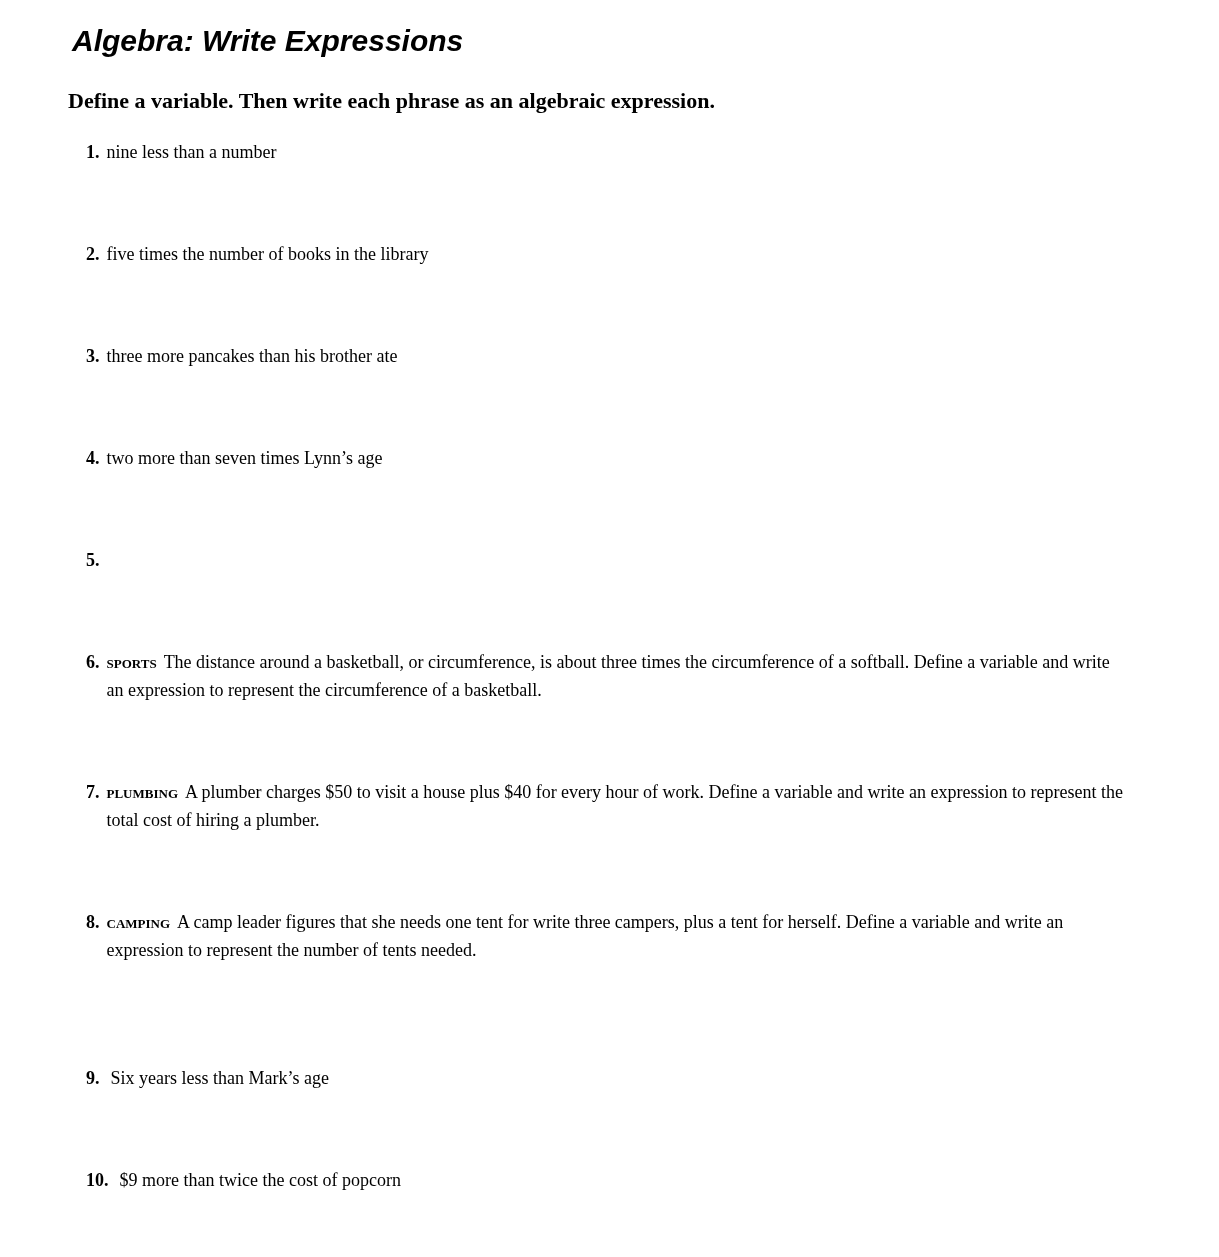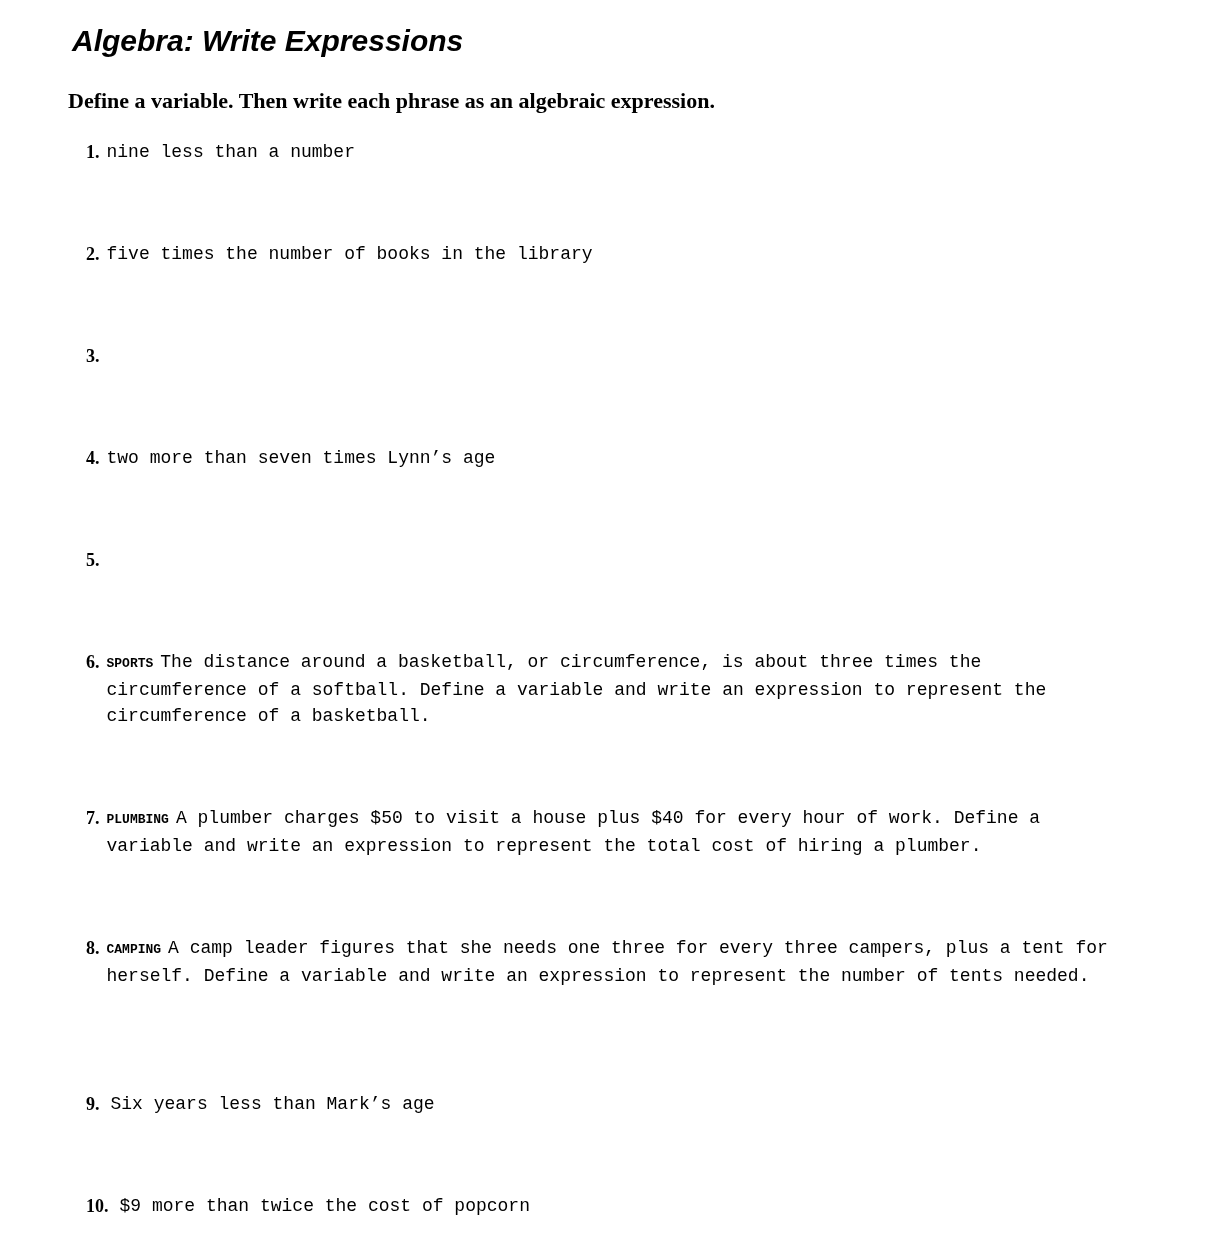--- a/index.html
+++ b/index.html
@@ -44,21 +44,20 @@
   .item:last-child { margin-bottom: 5px; }
   .num {
     font-weight: bold;
     flex-shrink: 0;
     margin-right: 7px;
     white-space: nowrap;
   }
   .item-9 .num, .item-10 .num { margin-right: 11px; }
   .text {
     max-width: 1024px;
-    font-family: Liberation Mono, monospace;
   }
   .tag {
     font-weight: bold;
     font-size: 13px;
     margin-right: 7px;
   }
 </style>
 </head>
 <body>
 
@@ -75,20 +74,21 @@
       <p class="text"><span>nine less than a number</span></p>
     </div>
 
     <div class="item item-2">
       <span class="num">2.</span>
       <p class="text"><span>five times the number of books in the library</span></p>
     </div>
 
     <div class="item item-3">
       <span class="num">3.</span>
+      <p class="text"><span>three more pancakes than his brother ate</span></p>
     </div>
 
     <div class="item item-4">
       <span class="num">4.</span>
       <p class="text"><span>two more than seven times Lynn’s age</span></p>
     </div>
 
     <div class="item item-5">
       <span class="num">5.</span>
     </div>
@@ -98,21 +98,21 @@
       <p class="text"><b class="tag">SPORTS</b><span>The distance around a basketball, or circumference, is about three times the circumference of a softball. Define a variable and write an expression to represent the circumference of a basketball.</span></p>
     </div>
 
     <div class="item item-7">
       <span class="num">7.</span>
       <p class="text"><b class="tag">PLUMBING</b><span>A plumber charges $50 to visit a house plus $40 for every hour of work. Define a variable and write an expression to represent the total cost of hiring a plumber.</span></p>
     </div>
 
     <div class="item item-8">
       <span class="num">8.</span>
-      <p class="text"><b class="tag">CAMPING</b><span>A camp leader figures that she needs one three for every three campers, plus a tent for herself. Define a variable and write an expression to represent the number of tents needed.</span></p>
+      <p class="text"><b class="tag">CAMPING</b><span>A camp leader figures that she needs one tent for write three campers, plus a tent for herself. Define a variable and write an expression to represent the number of tents needed.</span></p>
     </div>
 
     <div class="item item-9">
       <span class="num">9.</span>
       <p class="text"><span>Six years less than Mark’s age</span></p>
     </div>
 
     <div class="item item-10">
       <span class="num">10.</span>
       <p class="text"><span>$9 more than twice the cost of popcorn</span></p>

